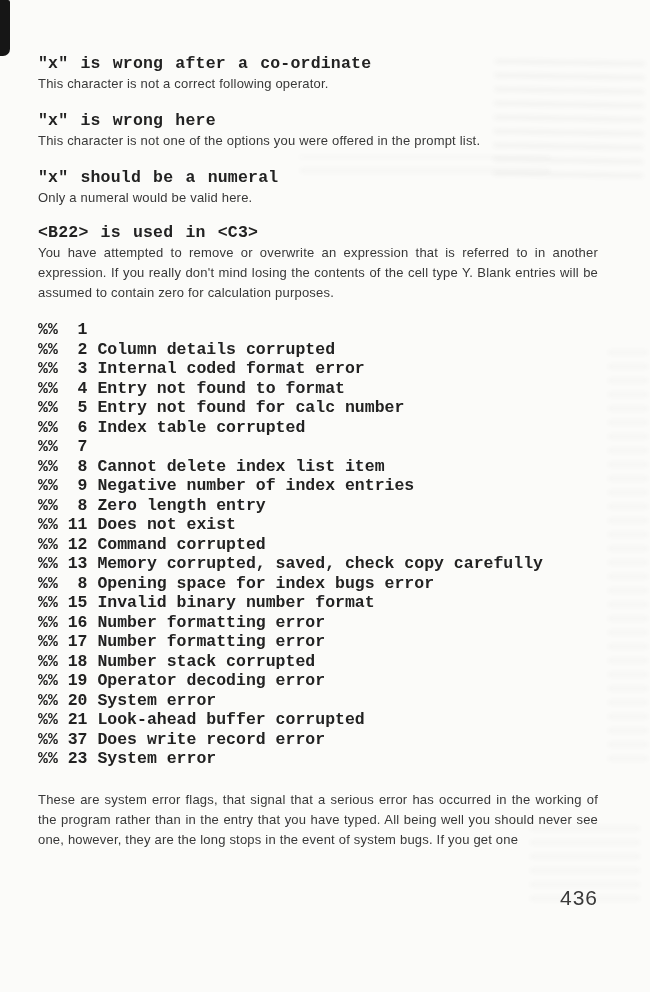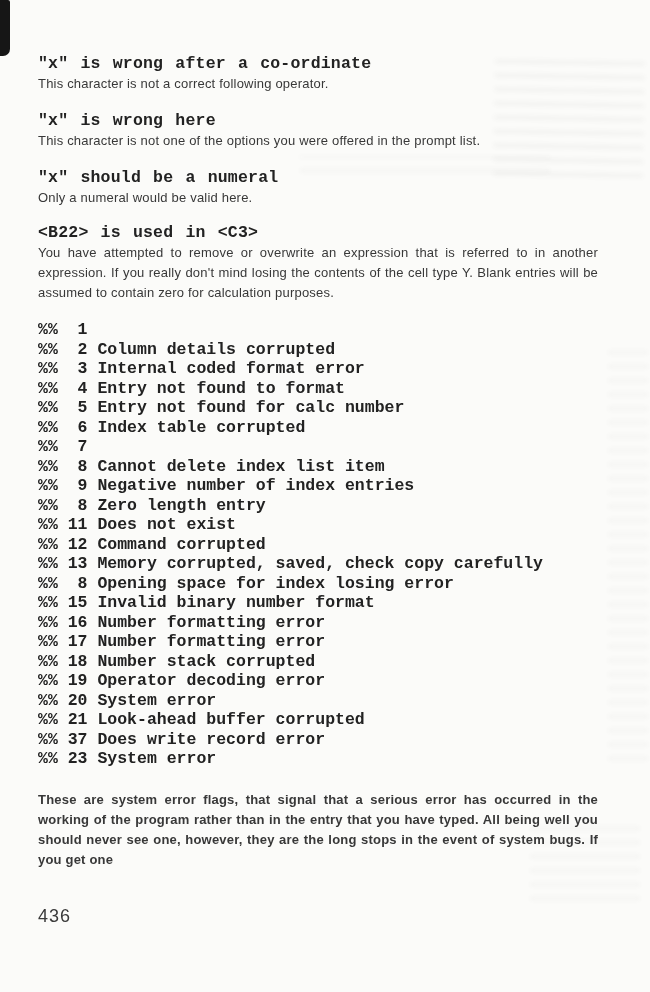--- a/index.html
+++ b/index.html
@@ -66,25 +66,25 @@
   .err-list {
     margin: 0 0 21px 0;
     font-size: 16.5px;
     line-height: 19.5px;
   }
   .err-row { display: flex; white-space: pre; }
   .err-row .pfx { width: 2ch; }
   .err-row .num { width: 3ch; text-align: right; }
   .err-row .txt { margin-left: 1ch; }
 
-  .closing { margin: 12px 0 36px 0; font-weight: bold; }
+  .closing { margin: 12px 0 36px 0; }
 
   .page-number {
-    text-align: left;
-    font-size: 18px;
+    text-align: right;
+    font-size: 21px;
     color: #3a3a3a;
     letter-spacing: 1px;
   }
 </style>
 </head>
 <body>
 
 <div class="page">
 
   <div class="corner-mark"></div>
@@ -120,21 +120,21 @@
     <div class="err-row"><span class="pfx">%%</span><span class="num">4</span><span class="txt">Entry not found to format</span></div>
     <div class="err-row"><span class="pfx">%%</span><span class="num">5</span><span class="txt">Entry not found for calc number</span></div>
     <div class="err-row"><span class="pfx">%%</span><span class="num">6</span><span class="txt">Index table corrupted</span></div>
     <div class="err-row"><span class="pfx">%%</span><span class="num">7</span></div>
     <div class="err-row"><span class="pfx">%%</span><span class="num">8</span><span class="txt">Cannot delete index list item</span></div>
     <div class="err-row"><span class="pfx">%%</span><span class="num">9</span><span class="txt">Negative number of index entries</span></div>
     <div class="err-row"><span class="pfx">%%</span><span class="num">8</span><span class="txt">Zero length entry</span></div>
     <div class="err-row"><span class="pfx">%%</span><span class="num">11</span><span class="txt">Does not exist</span></div>
     <div class="err-row"><span class="pfx">%%</span><span class="num">12</span><span class="txt">Command corrupted</span></div>
     <div class="err-row"><span class="pfx">%%</span><span class="num">13</span><span class="txt">Memory corrupted, saved, check copy carefully</span></div>
-    <div class="err-row"><span class="pfx">%%</span><span class="num">8</span><span class="txt">Opening space for index losing error</span></div>
+    <div class="err-row"><span class="pfx">%%</span><span class="num">8</span><span class="txt">Opening space for index bugs error</span></div>
     <div class="err-row"><span class="pfx">%%</span><span class="num">15</span><span class="txt">Invalid binary number format</span></div>
     <div class="err-row"><span class="pfx">%%</span><span class="num">16</span><span class="txt">Number formatting error</span></div>
     <div class="err-row"><span class="pfx">%%</span><span class="num">17</span><span class="txt">Number formatting error</span></div>
     <div class="err-row"><span class="pfx">%%</span><span class="num">18</span><span class="txt">Number stack corrupted</span></div>
     <div class="err-row"><span class="pfx">%%</span><span class="num">19</span><span class="txt">Operator decoding error</span></div>
     <div class="err-row"><span class="pfx">%%</span><span class="num">20</span><span class="txt">System error</span></div>
     <div class="err-row"><span class="pfx">%%</span><span class="num">21</span><span class="txt">Look-ahead buffer corrupted</span></div>
     <div class="err-row"><span class="pfx">%%</span><span class="num">37</span><span class="txt">Does write record error</span></div>
     <div class="err-row"><span class="pfx">%%</span><span class="num">23</span><span class="txt">System error</span></div>
   </div>

